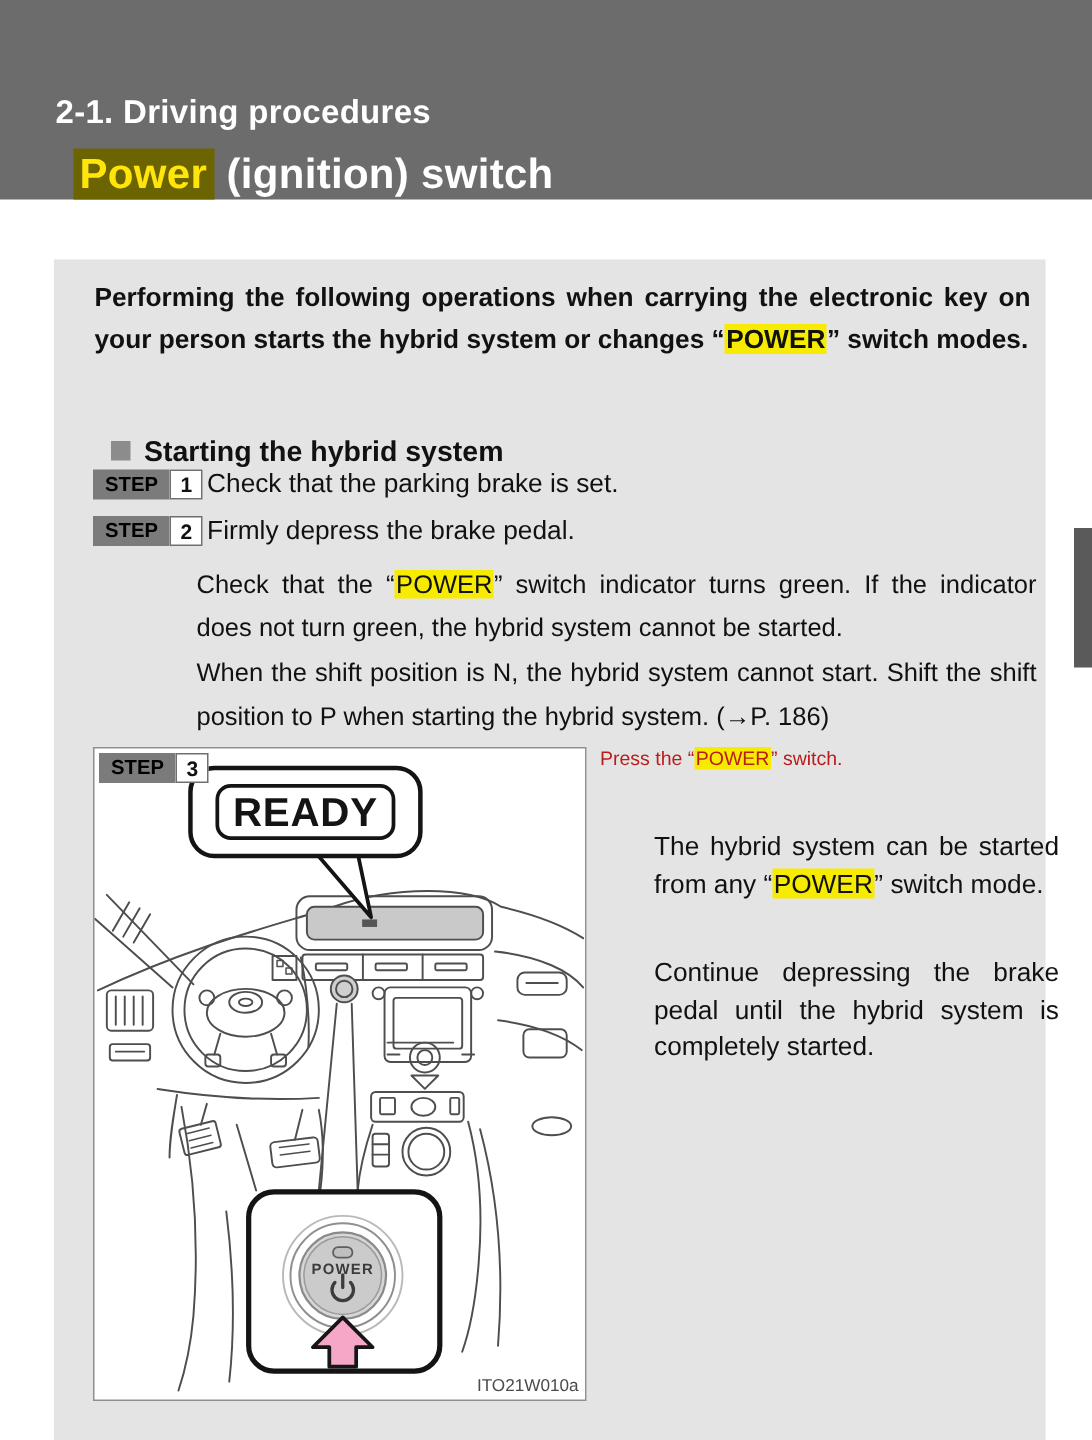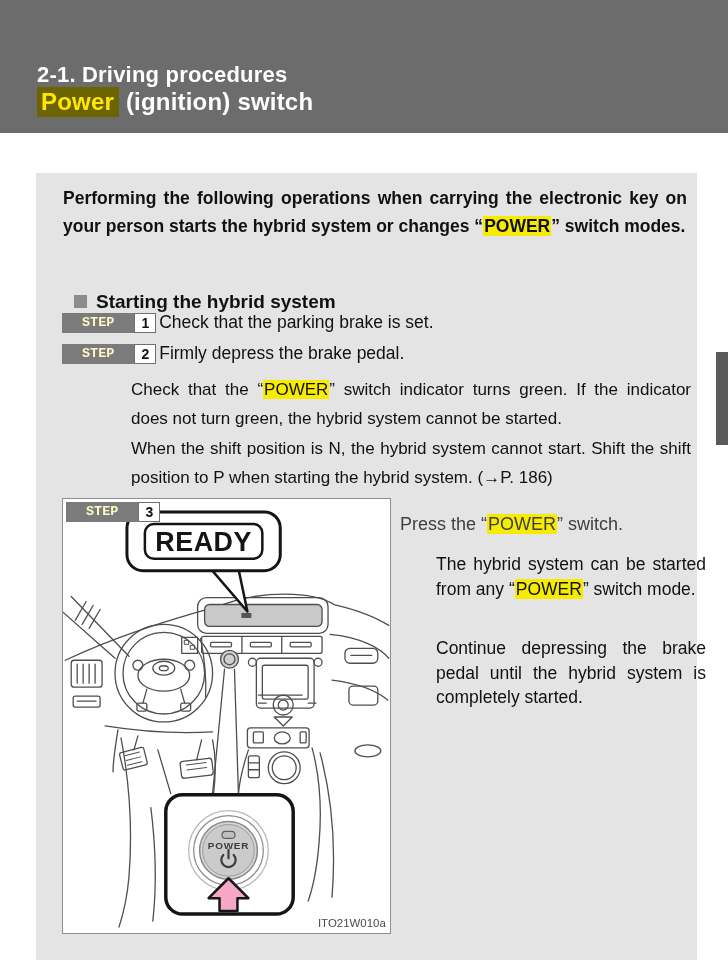--- a/index.html
+++ b/index.html
@@ -4,47 +4,47 @@
 <style>
   html,body { margin:0; padding:0; background:#ffffff; }
   * { box-sizing:border-box; }
   .page {
     position:relative; width:728px; height:960px; overflow:hidden;
     background:#ffffff; font-family:"Liberation Sans", sans-serif; color:#161616;
   }
   
   .header { position:absolute; left:0; top:0; width:728px; height:133px; background:#6c6c6c; }
   .breadcrumb { position:absolute; left:37px; top:62px; font-size:22px; font-weight:bold; color:#ffffff; letter-spacing:0.2px; }
-  .title { position:absolute; left:37px; top:88px; margin:0; font-size:24px; font-weight:bold; color:#ffffff; letter-spacing:0.2px; }
+  .title { position:absolute; left:37px; top:88px; margin:12px; font-size:28px; font-weight:bold; color:#ffffff; letter-spacing:0.2px; }
   .title-hl { background:#6b6400; color:#ffe50a; padding:1px 5px 2px 4px; }
   
   .panel { position:absolute; left:36px; top:173px; width:661px; height:813px; background:#e4e4e4; }
   .intro { position:absolute; left:27px; top:11px; width:624px; margin:0;
            font-size:17.5px; font-weight:bold; line-height:28px; text-align:justify; color:#111; }
   .hl { background:#f7ec00; padding:0 1px; }
   .section { position:absolute; left:26px; top:106px; margin:12px; font-size:19px; font-weight:bold; color:#111; }
   .sq { display:inline-block; width:13px; height:13px; background:#8c8c8c; margin-right:9px; }
   
   .step-row { position:absolute; left:26px; display:flex; align-items:flex-start; }
   .step-row.s1 { top:139px; }
   .step-row.s2 { top:170px; }
   .step-badge { display:inline-flex; flex:none; font-weight:bold; margin-top:1px; }
-  .step-badge .word { background:#7b7b7b; color:#fef9c3; font-size:13.5px; line-height:17px; padding:1px 20px;font-family:Liberation Mono, monospace; }
+  .step-badge .word { background:#7b7b7b; color:#000000; font-size:13.5px; line-height:17px; padding:1px 8px; }
   .step-badge .num  { background:#ffffff; color:#111; border:1.5px solid #6f6f6f; font-size:14px; line-height:16px; padding:1px 6px; }
   .step-text { font-size:17.5px; line-height:21px; margin-left:3px; color:#111; }
   
   .note { position:absolute; left:95px; width:560px; margin:0; font-size:17px; line-height:29px; text-align:justify; color:#111; }
   .note.n1 { top:202px; }
   .note.n2 { top:261px; }
   
   .figure { position:absolute; left:26px; top:325px; width:329px; height:436px; background:#ffffff; border:1px solid #8f8f8f; }
   .figure-badge { position:absolute; left:3px; top:2px; }
   .figure svg { display:block; width:100%; height:100%; }
   
-  .col-title { position:absolute; left:364px; top:341px; width:300px; font-size:18px; color:#404040; }
+  .col-title { position:absolute; left:364px; top:325px; width:300px; font-size:13px; color:#b91c1c; }
   .sub { position:absolute; left:384px; width:270px; margin:16px; font-size:17.5px; line-height:24.5px; text-align:justify; color:#111; }
   .sub.p1 { top:363px; }
   .sub.p2 { top:447px; }
   
   .edge-tab { position:absolute; left:716px; top:352px; width:12px; height:93px; background:#5a5a5a; }
 </style>
 </head>
 <body>
 
 <div class="page">

